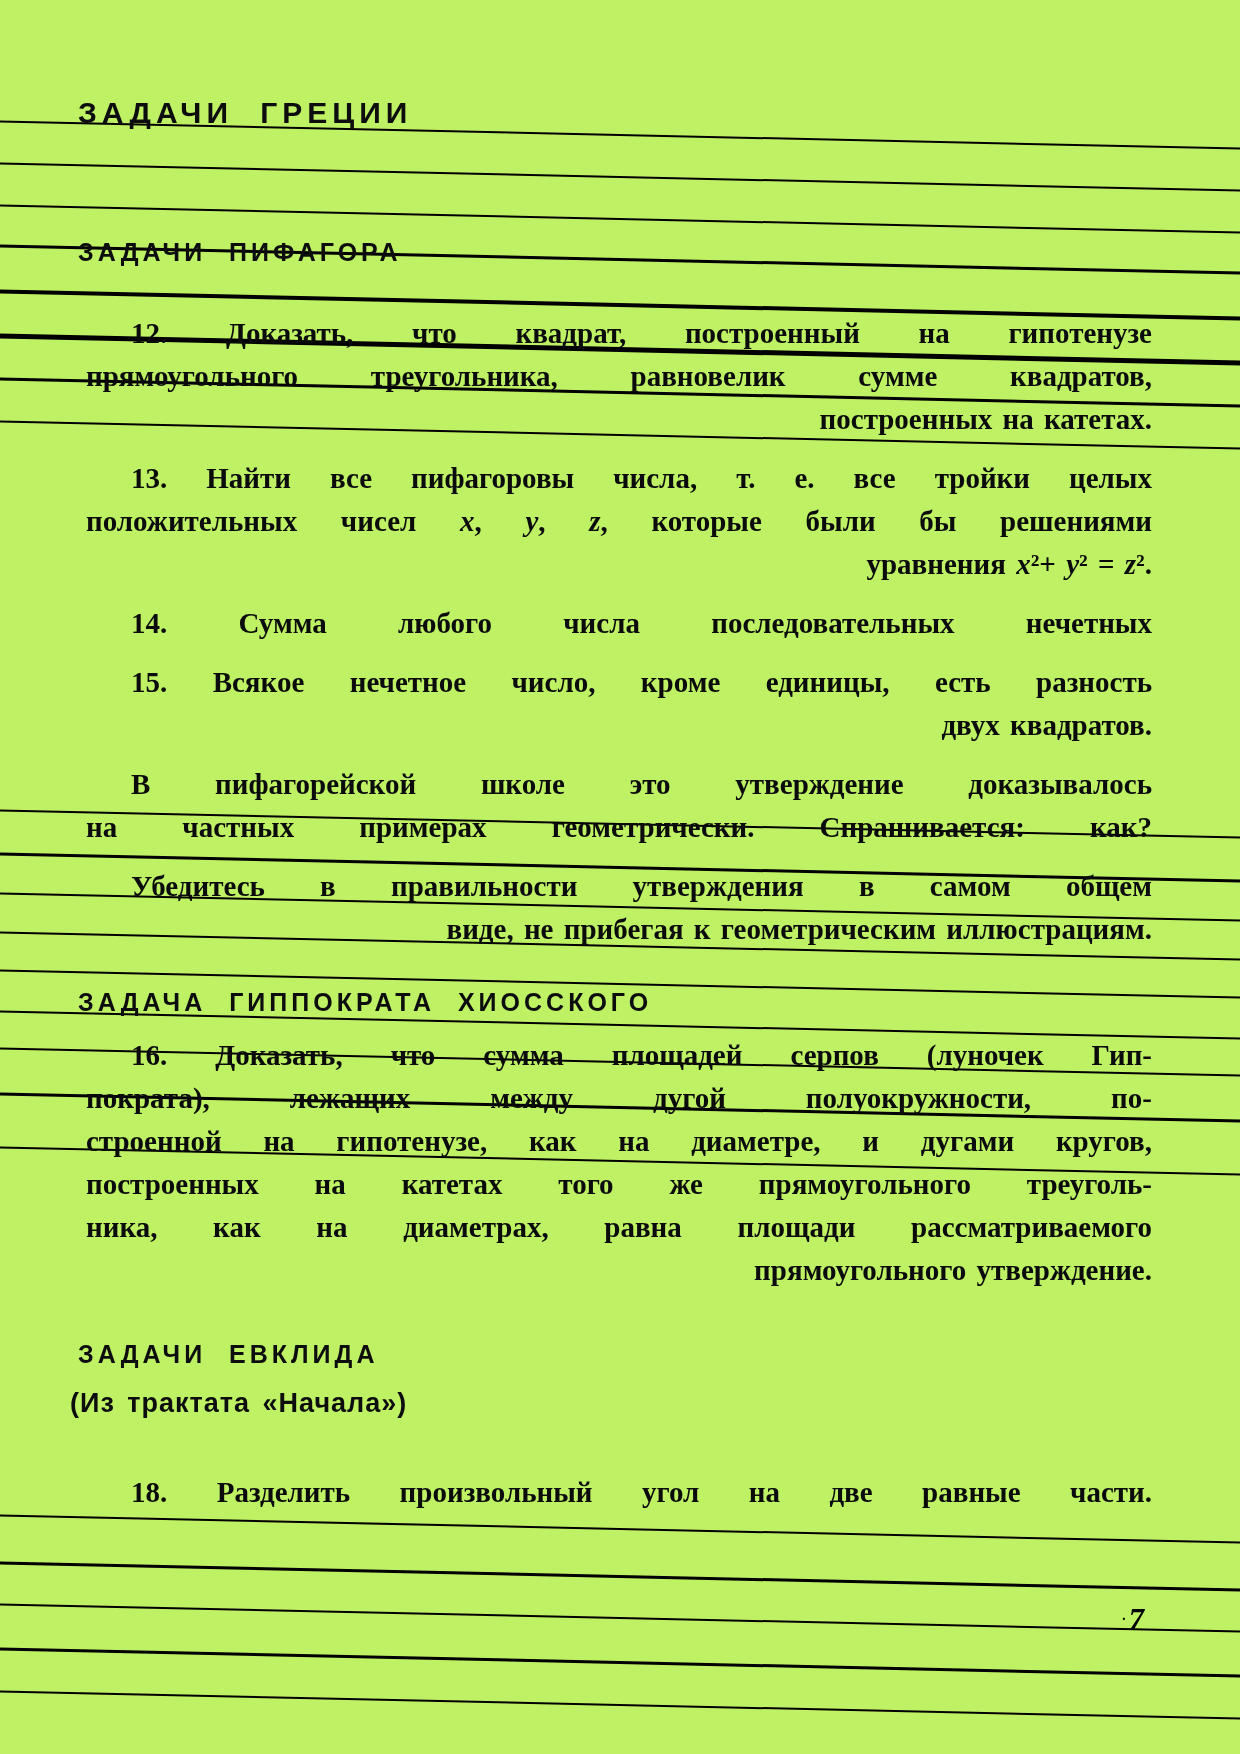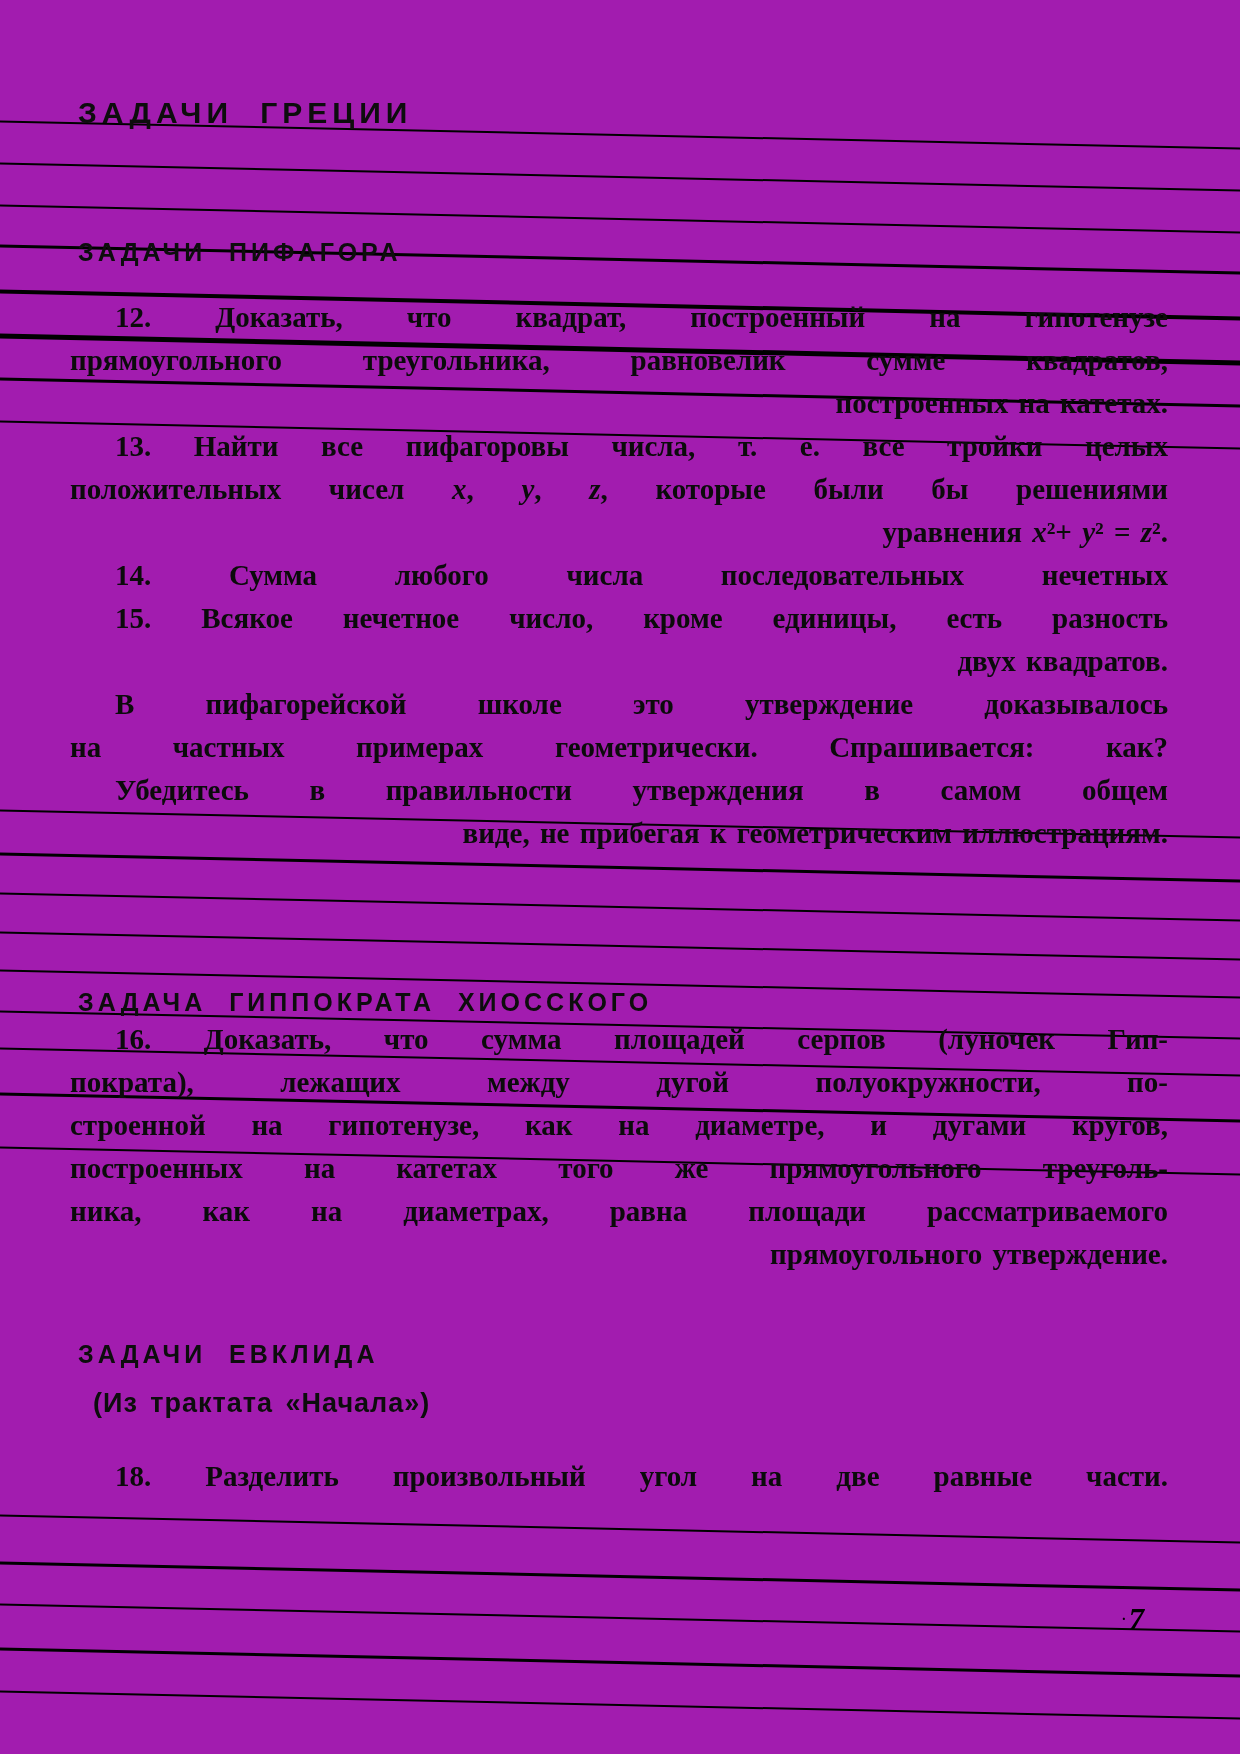--- a/index.html
+++ b/index.html
@@ -1,19 +1,19 @@
 <!DOCTYPE html>
 <html><head>
 <meta charset="utf-8">
 <style>
   html,body{margin:0;padding:0;background:#e8e8e8;}
   #page{
     position:relative;
     width:1240px;height:1754px;
-    background:#a21caf;
+    background:#bef264;
     overflow:hidden;
     font-family:"Liberation Serif", serif;
     color:#0b0b0b;
   }
   
   .scanline{
     position:absolute;
     left:-18px;width:1276px;
     background:#000;
     transform:rotate(1.25deg);
@@ -35,21 +35,21 @@
   .sec-sub{
     position:absolute;left:70px;
     font-family:"Liberation Sans", sans-serif;
     font-weight:bold;font-size:27px;letter-spacing:1px;word-spacing:4px;
     color:#0d0d0d;white-space:nowrap;
   }
   
   .sec-body{
     position:absolute;left:70px;width:1098px;
   }
-  .par{margin:0;padding:0;}
+  .par{margin:16px;padding:0;}
   .line{
     height:43px;line-height:43px;
     font-size:29px;font-weight:bold;
     text-align:justify;overflow:hidden;
     word-spacing:3px;
   }
   .line::after{content:"";display:inline-block;width:100%;}
   .line.last::after{content:none;}
   .line.last{text-align:right;}
   .par .line:first-child{text-indent:45px;}
@@ -126,21 +126,21 @@
         <div class="par">
           <div class="line">16. Доказать, что сумма площадей серпов (луночек Гип-</div>
           <div class="line">пократа), лежащих между дугой полуокружности, по-</div>
           <div class="line">строенной на гипотенузе, как на диаметре, и дугами кругов,</div>
           <div class="line">построенных на катетах того же прямоугольного треуголь-</div>
           <div class="line">ника, как на диаметрах, равна площади рассматриваемого</div>
           <div class="line last">прямоугольного утверждение.</div>
         </div>
       </div>
       <div class="sec-heading" style="top: 1340px;">ЗАДАЧИ ЕВКЛИДА</div>
-      <div class="sec-sub" style="top: 1388px; margin-left: 23px;">(Из трактата «Начала»)</div>
+      <div class="sec-sub" style="top: 1388px;">(Из трактата «Начала»)</div>
       <div class="sec-body" style="top: 1455px;">
         <div class="par">
           <div class="line">18. Разделить произвольный угол на две равные части.</div>
         </div>
       </div>
     </div>
   <div id="page-number-wrap"><span class="mark">·</span><span>7</span></div>
 </div>
 
 </body></html>

